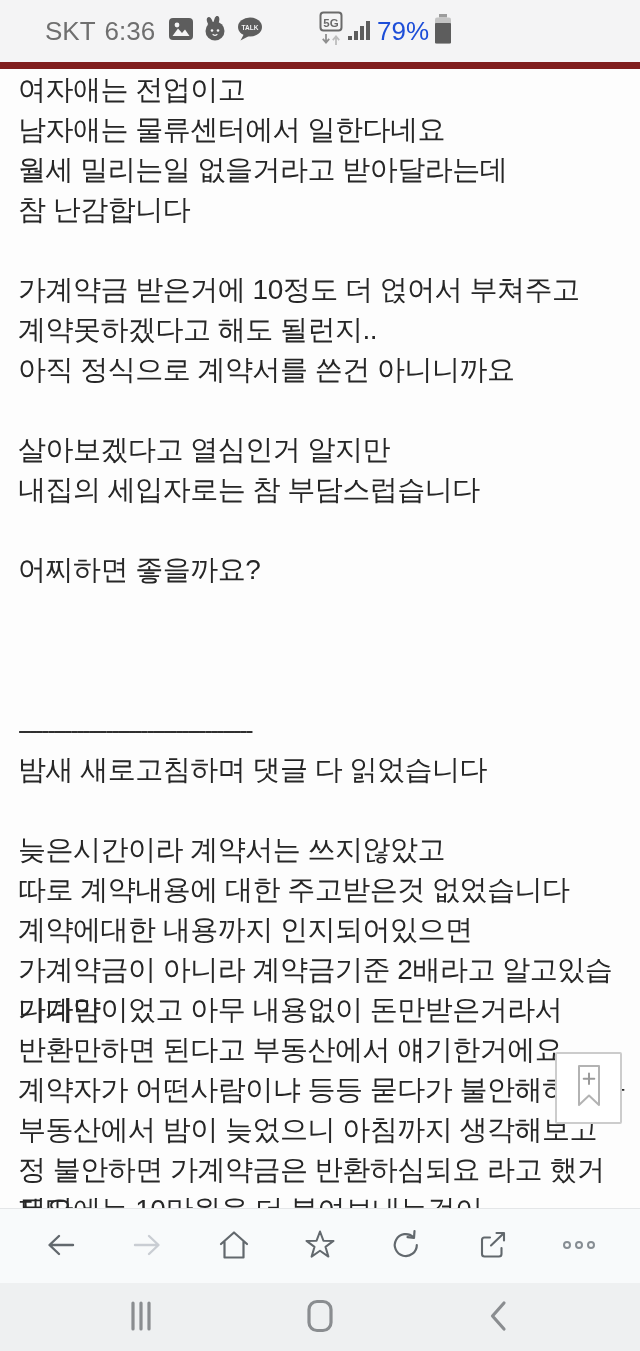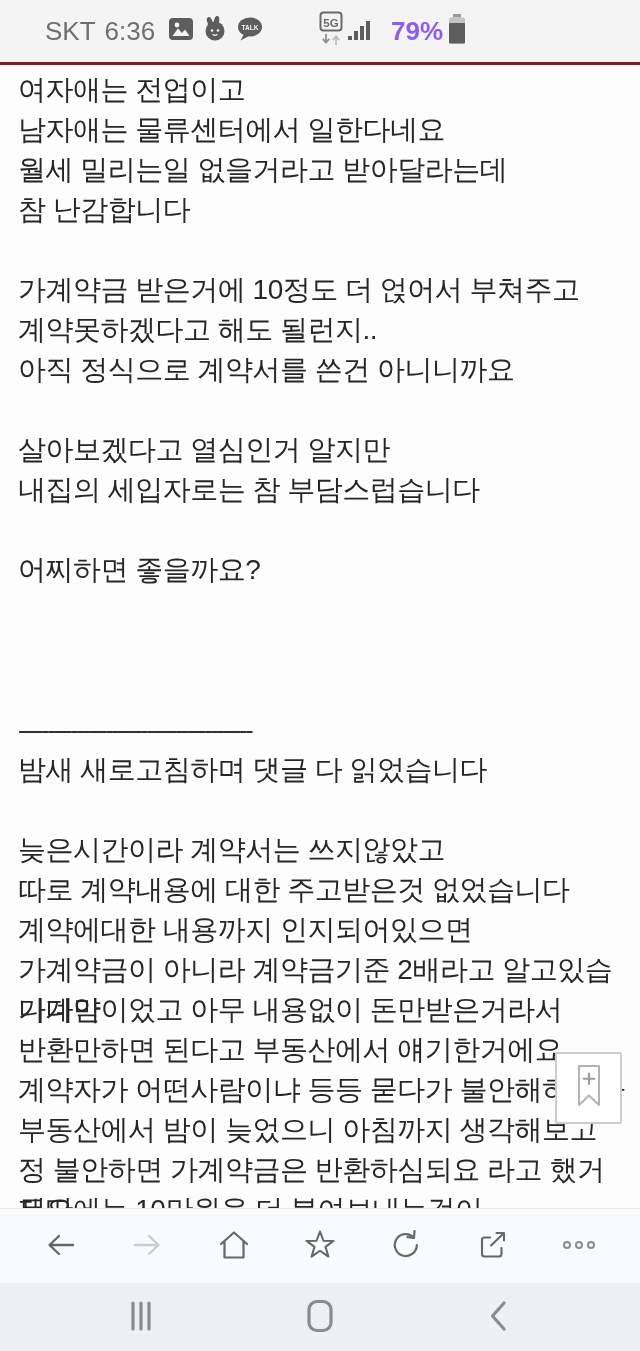--- a/index.html
+++ b/index.html
@@ -3,33 +3,33 @@
 <meta charset="utf-8">
 <style>
   html,body{margin:0;padding:0;background:#ffffff;}
   .screen{
     position:relative;width:640px;height:1351px;overflow:hidden;
     background:#fdfdfd;font-family:"Liberation Sans","DejaVu Sans",sans-serif;
   }
   
   .status-bar{
     position:absolute;top:0;left:0;width:640px;height:62px;
-    background:#f4f4f5;border-bottom:3px solid #7f1d1d;
+    background:#f4f4f5;border-bottom:7px solid #7f1d1d;
   }
   .sb-left{
     position:absolute;left:45px;top:0;height:62px;
     display:flex;align-items:center;gap:9px;color:#6f6f6f;
   }
   .sb-carrier,.sb-time{font-size:26px;letter-spacing:0;}
   .sb-noti{display:flex;align-items:center;gap:8px;margin-left:4px;}
   .sb-right{
     position:absolute;left:319px;top:0;height:62px;
-    display:flex;align-items:center;gap:4px;color:#8b5cf6;
-  }
-  .sb-pct{font-size:26px;margin-left:16px;font-weight:bold;}
+    display:flex;align-items:center;gap:4px;color:#1d4ed8;
+  }
+  .sb-pct{font-size:26px;margin-left:2px;}
   
   .content{
     position:absolute;top:62px;left:0;width:640px;height:1146px;
     padding:8px 12px 0 18px;box-sizing:border-box;overflow:hidden;
     font-size:28px;line-height:40px;color:#262626;letter-spacing:-0.5px;
     white-space:pre-wrap;
   }
   .content .line{height:40px;overflow:visible;}
   .content .line.dashes{
     font-size:25px;letter-spacing:-2.5px;color:#303030;

